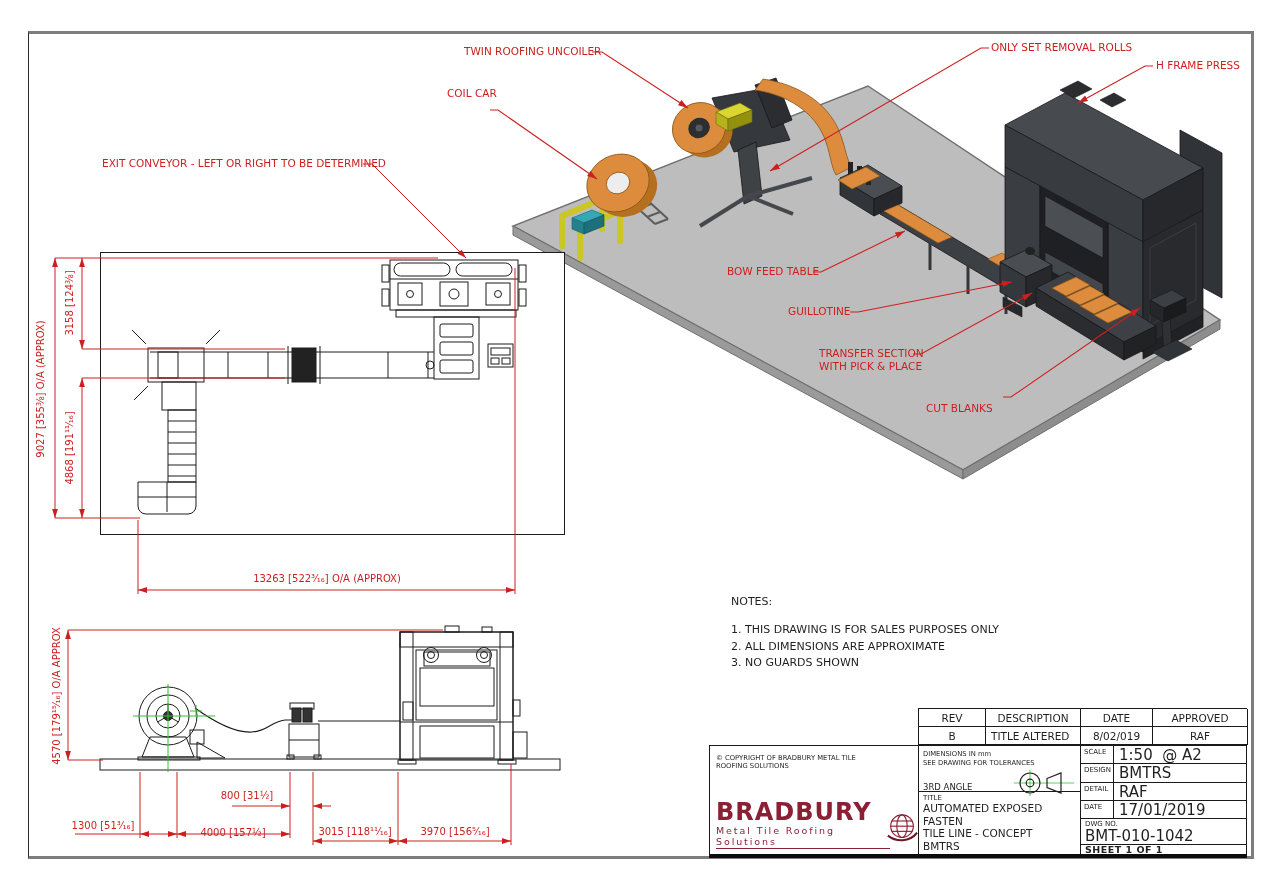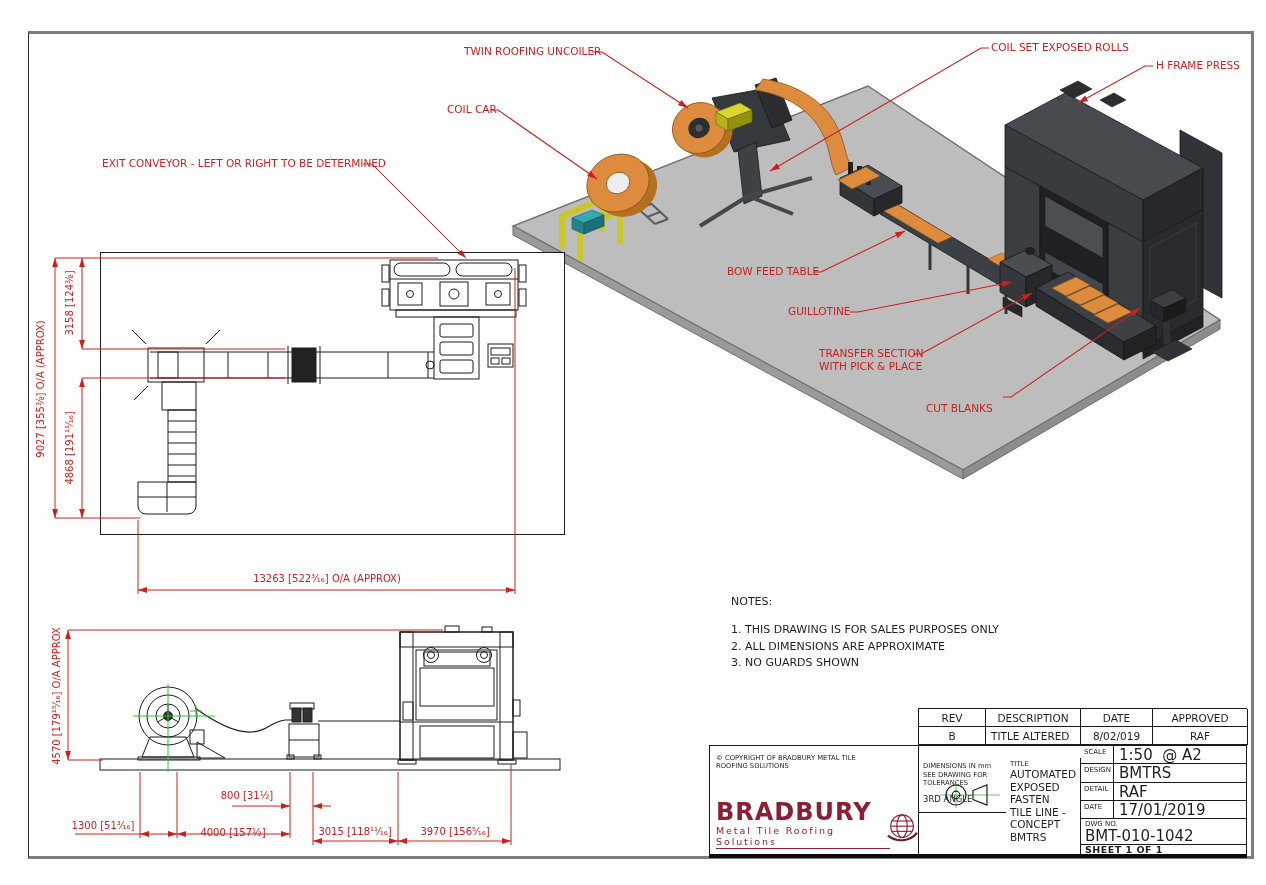--- a/index.html
+++ b/index.html
@@ -32,21 +32,21 @@
   .tblock { position:absolute; left:709px; top:745px; width:538px; height:113px; z-index:3;
             border:1px solid #1a1a1a; border-bottom:4px solid #0c0c0c; display:flex; background:#fff; }
   .tb-left { width:209px; border-right:1px solid #1a1a1a; position:relative; padding:4px 6px; }
   .legal { font-size:6.8px; line-height:8.4px; width:197px; }
   .copyr { font-size:6.8px; line-height:8.4px; width:150px; margin-top:4px; }
   .logo-row { position:absolute; left:6px; bottom:5px; display:flex; align-items:flex-end; }
   .logo-name { font-size:24px; font-weight:800; letter-spacing:1px; color:#8b2035; line-height:24px; }
   .logo-tag { font-size:9.5px; letter-spacing:1.9px; color:#8b2035; border-bottom:1px solid #8b2035;
               padding-bottom:1px; margin-top:1px; }
   .globe { margin-left:-4px; margin-bottom:2px; }
-  .tb-mid { width:162px; border-right:1px solid #1a1a1a; display:flex; flex-direction:row;margin-top:12px; }
+  .tb-mid { width:162px; border-right:1px solid #1a1a1a; display:flex; flex-direction:column; }
   .tb-mid-top { height:55px; border-bottom:1px solid #1a1a1a; position:relative; padding:4px 4px; }
   .small7 { font-size:6.8px; line-height:8.6px; }
   .angle-label { position:absolute; left:4px; top:36px; font-size:8.5px; }
   .proj-symbol { position:absolute; right:6px; top:22px; }
   .tb-mid-bot { flex:1; padding:2px 4px; }
   .lbl7 { font-size:7px; color:#222; }
   .title-line { font-size:10.5px; line-height:12.5px; }
   .tb-right { flex:1; display:flex; flex-direction:column; }
   .tr-row { display:flex; border-bottom:1px solid #1a1a1a; }
   .tr-row .k { width:33px; border-right:1px solid #1a1a1a; font-size:7px; padding:2px 0 0 3px; color:#222; }
@@ -359,23 +359,23 @@
       <line x1="140" y1="834" x2="177" y2="834" marker-start="url(#ra)" marker-end="url(#ra)"></line>
       <line x1="177" y1="834" x2="290" y2="834" marker-start="url(#ra)" marker-end="url(#ra)"></line>
       <line x1="232" y1="806" x2="290" y2="806" marker-end="url(#ra)"></line>
       <line x1="313" y1="806" x2="331" y2="806" marker-start="url(#ra)"></line>
       <line x1="313" y1="841" x2="398" y2="841" marker-start="url(#ra)" marker-end="url(#ra)"></line>
       <line x1="398" y1="841" x2="511" y2="841" marker-start="url(#ra)" marker-end="url(#ra)"></line>
     </g>
   </svg>
 
   <div class="ann" style="left:464px; top:45px;">TWIN ROOFING UNCOILER</div>
-  <div class="ann" style="left:991px; top:41px;">COIL SET EXPOSED ROLLS</div>
+  <div class="ann" style="left:991px; top:41px;">ONLY SET REMOVAL ROLLS</div>
   <div class="ann" style="left:1156px; top:59px;">H FRAME PRESS</div>
-  <div class="ann" style="left:447px; top:103px;">COIL CAR</div>
+  <div class="ann" style="left:447px; top:87px;">COIL CAR</div>
   <div class="ann" style="left:102px; top:157px;">EXIT CONVEYOR - LEFT OR RIGHT TO BE DETERMINED</div>
   <div class="ann" style="left:727px; top:265px;">BOW FEED TABLE</div>
   <div class="ann" style="left:788px; top:305px;">GUILLOTINE</div>
   <div class="ann" style="left:819px; top:347px;">TRANSFER SECTION</div>
   <div class="ann" style="left:819px; top:360px;">WITH PICK &amp; PLACE</div>
   <div class="ann" style="left:926px; top:402px;">CUT BLANKS</div>
 
   <div class="dimv" style="left:40px; top:389px;">9027 [355⅜] O/A (APPROX)</div>
   <div class="dimv" style="left:69px; top:303px;">3158 [124⅜]</div>
   <div class="dimv" style="left:69px; top:448px;">4868 [191¹¹⁄₁₆]</div>

